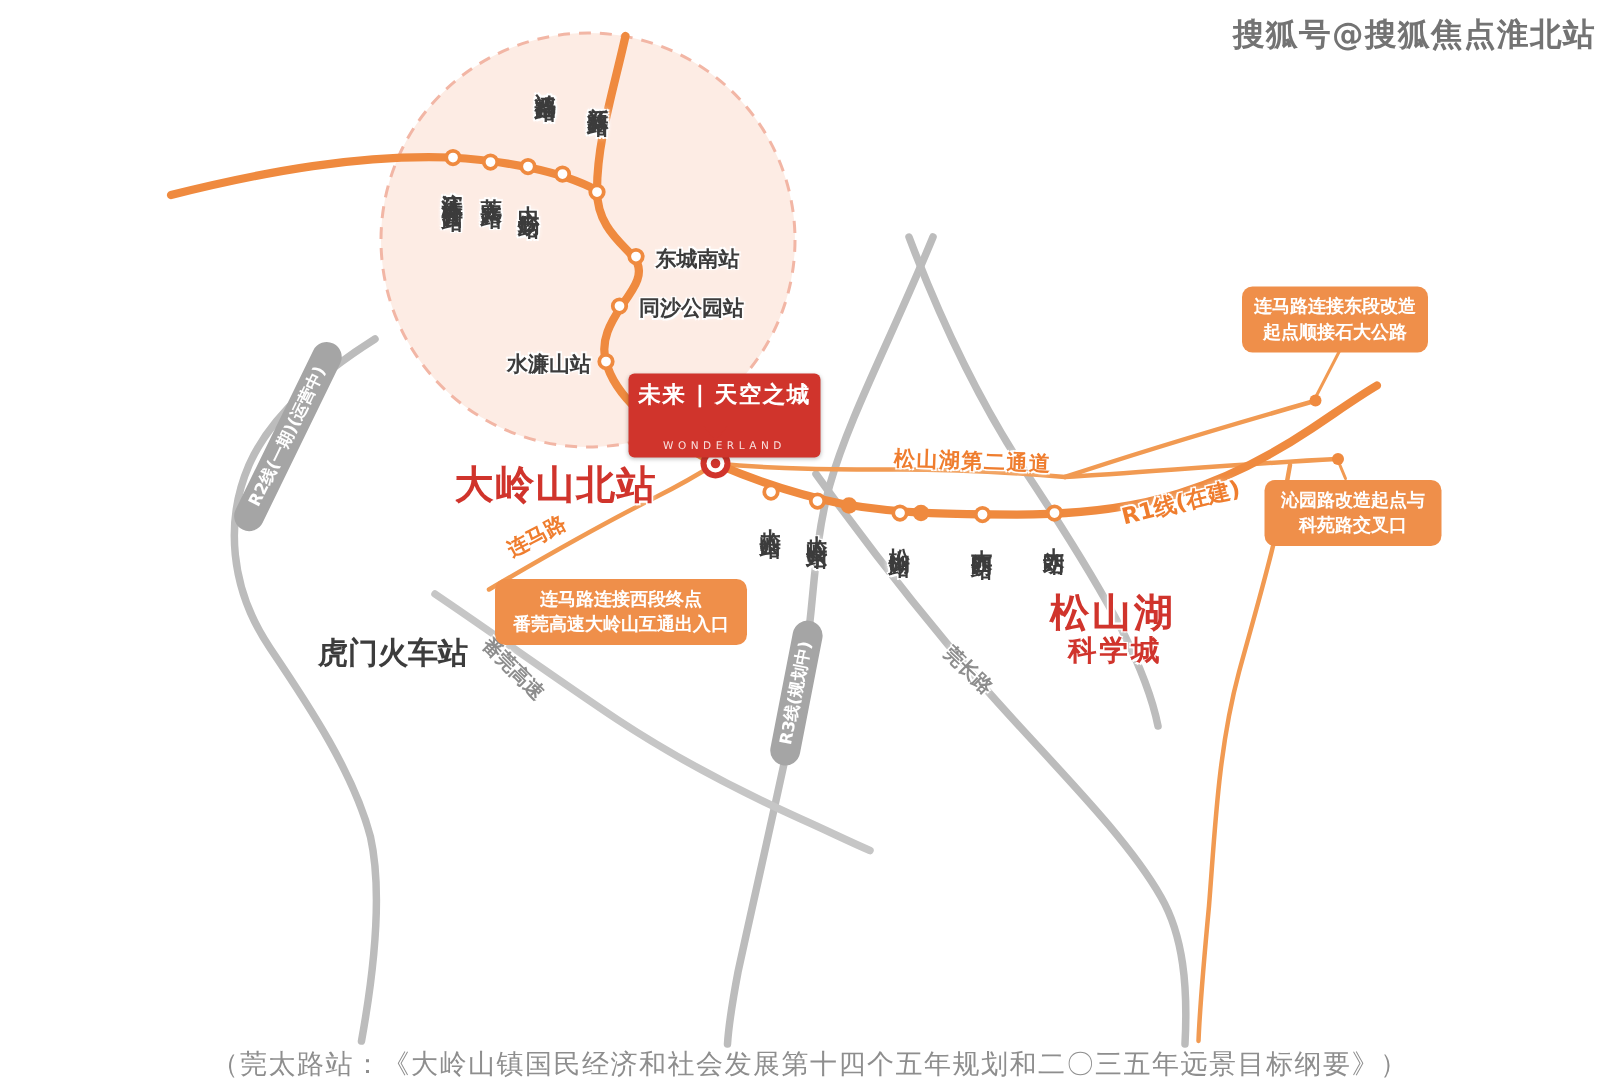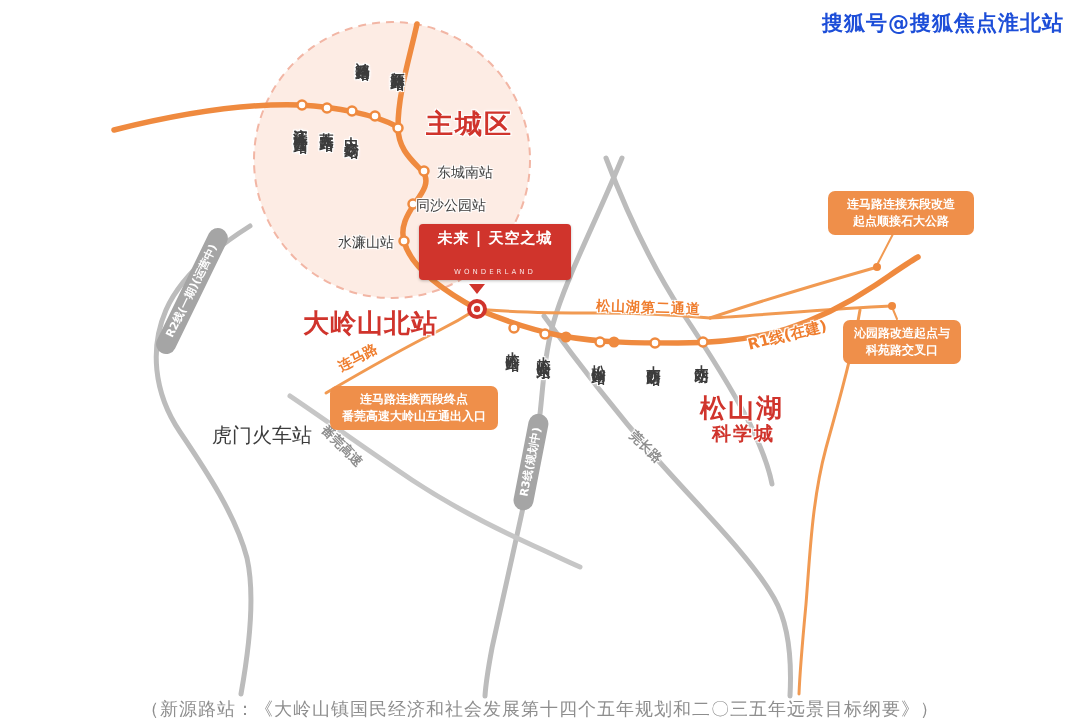--- a/index.html
+++ b/index.html
@@ -3,39 +3,39 @@
 <meta charset="utf-8">
 <style>
   * { margin:0; padding:0; box-sizing:border-box; }
   html,body { background:#ffffff; }
   body { font-family:"DejaVu Sans","Liberation Sans",sans-serif; }
   #stage { position:relative; width:1080px; height:722px; background:#fff; overflow:hidden; }
   #map-svg { position:absolute; left:0; top:0; }
   .vlabel { position:absolute; writing-mode:vertical-rl; text-orientation:upright; font-size:14px;
             font-weight:700; color:#3c3c3c; line-height:1; letter-spacing:2px;
             text-shadow:-1px -1px 0 #fff,1px -1px 0 #fff,-1px 1px 0 #fff,1px 1px 0 #fff,0 0 4px #fff; }
-  .hlabel { position:absolute; font-size:14px; font-weight:400; color:#3c3c3c; white-space:nowrap;
+  .hlabel { position:absolute; font-size:14px; font-weight:700; color:#3c3c3c; white-space:nowrap;
             text-shadow:-1px -1px 0 #fff,1px -1px 0 #fff,-1px 1px 0 #fff,1px 1px 0 #fff,0 0 4px #fff; }
   .red    { position:absolute; color:#d0342c; font-weight:700; white-space:nowrap;
             text-shadow:-1px -1px 0 #fff,1px -1px 0 #fff,-1px 1px 0 #fff,1px 1px 0 #fff,0 0 4px #fff; }
   .orange-label { position:absolute; color:#ef7d2e; font-weight:700; white-space:nowrap;
             text-shadow:-1px -1px 0 #fff,1px -1px 0 #fff,-1px 1px 0 #fff,1px 1px 0 #fff,0 0 4px #fff; }
   .gray-road-label { position:absolute; color:#8d8d8d; font-weight:700; font-size:13px; white-space:nowrap;
             text-shadow:-1px -1px 0 #fff,1px -1px 0 #fff,-1px 1px 0 #fff,1px 1px 0 #fff,0 0 5px #fff; }
   .capsule { position:absolute; background:#a5a5a5; color:#fff; font-size:11px; font-weight:700;
              text-align:center; border-radius:12px; padding:4px 6px; white-space:nowrap; line-height:1.1; }
   .callout { position:absolute; background:#ef8f4a; color:#fff; font-size:12px; line-height:17px;
              text-align:center; border-radius:7px; padding:5px 6px; font-weight:700; }
   .badge   { position:absolute; background:#d0342c; color:#fff; text-align:center; border-radius:4px;
              padding:5px 4px 4px; box-shadow:0 1px 3px rgba(0,0,0,0.25); }
   .badge .t { font-size:15px; font-weight:700; letter-spacing:1px; white-space:nowrap; }
   .badge .s { font-size:7px; letter-spacing:3px; color:rgba(255,255,255,0.85); margin-top:20px; }
   .pointer { position:absolute; width:0; height:0; border-left:8px solid transparent;
              border-right:8px solid transparent; border-top:10px solid #d0342c; }
-  .wm { position:absolute; font-size:21px; font-weight:700; color:#1d4ed8; letter-spacing:1px; white-space:nowrap; }
+  .wm { position:absolute; font-size:21px; font-weight:700; color:#737373; letter-spacing:1px; white-space:nowrap; }
   .source { position:absolute; left:0; width:100%; text-align:center; font-size:18px; color:#8e8e8e; letter-spacing:1px; }
 </style>
 </head>
 <body>
 
 <div id="stage">
 
   <svg id="map-svg" width="1080" height="722" viewBox="0 0 1080 722">
 
     <circle cx="392" cy="160" r="138" fill="#fdece4" stroke="#f2b6a5" stroke-width="2" stroke-dasharray="8 6"></circle>
@@ -89,65 +89,64 @@
 
     <g>
       <circle cx="477" cy="309" r="10" fill="#d0342c"></circle>
       <circle cx="477" cy="309" r="6" fill="#ffffff"></circle>
       <circle cx="477" cy="309" r="3.2" fill="#d0342c"></circle>
     </g>
   </svg>
 
   <div class="wm" style="right:16px;top:9px">搜狐号@搜狐焦点淮北站</div>
 
-  <div class="red" style="left:426px;top:106px;font-size:27px;letter-spacing:2px">主城区</div>
   <div class="red" style="left:700px;top:391px;font-size:26px;letter-spacing:2px">松山湖</div>
   <div class="red" style="left:712px;top:421px;font-size:19px;letter-spacing:2px">科学城</div>
   <div class="hlabel" style="left:212px;top:422px;font-size:20px">虎门火车站</div>
 
   <div class="vlabel" style="left:356px;top:50px">鸿福路站</div>
   <div class="vlabel" style="left:391px;top:60px">新源路站</div>
   <div class="vlabel" style="left:294px;top:117px">滨江体育公园站</div>
   <div class="vlabel" style="left:320px;top:121px">莞太路站</div>
   <div class="vlabel" style="left:345px;top:126px">中心广场站</div>
 
   <div class="hlabel" style="left:437px;top:164px">东城南站</div>
-  <div class="hlabel" style="left:416px;top:197px">同沙公园站</div>
+  <div class="hlabel" style="left:426px;top:197px">同沙公园站</div>
   <div class="hlabel" style="left:338px;top:234px">水濂山站</div>
 
   <div class="vlabel" style="left:506px;top:341px">大岭山站</div>
   <div class="vlabel" style="left:537px;top:346px">大岭山东站</div>
   <div class="vlabel" style="left:592px;top:354px">松山湖站</div>
   <div class="vlabel" style="left:647px;top:355px">大朗西站</div>
   <div class="vlabel" style="left:695px;top:354px">大朗站</div>
 
   <div class="capsule" style="left:123px;top:281px;width:138px;transform:rotate(-64deg)">R2线(一期)(运营中)</div>
   <div class="capsule" style="left:482px;top:452px;width:98px;transform:rotate(-79deg)">R3线(规划中)</div>
   <div class="orange-label" style="left:747px;top:326px;font-size:15px;transform:rotate(-14deg)">R1线(在建)</div>
 
   <div class="orange-label" style="left:596px;top:299px;font-size:14px;letter-spacing:1px;transform:rotate(2deg)">松山湖第二通道</div>
   <div class="orange-label" style="left:337px;top:349px;font-size:14px;transform:rotate(-28deg)">连马路</div>
   <div class="gray-road-label" style="left:316px;top:437px;transform:rotate(45deg)">番莞高速</div>
   <div class="gray-road-label" style="left:626px;top:438px;transform:rotate(44deg)">莞长路</div>
 
-  <div class="badge" style="left:419px;top:224px;width:152px">
+  <div class="badge" style="left:419px;top:249px;width:128px">
     <div class="t">未来 | 天空之城</div>
     <div class="s">WONDERLAND</div>
   </div>
   <div class="pointer" style="left:469px;top:284px"></div>
   <div class="red" style="left:303px;top:306px;font-size:26px;letter-spacing:1px">大岭山北站</div>
 
-  <div class="callout" style="left:828px;top:191px;width:146px">
+  <div class="callout" style="left:828px;top:191px;width:124px">
     <div>连马路连接东段改造</div>
     <div>起点顺接石大公路</div>
   </div>
   <div class="callout" style="left:843px;top:320px;width:118px">
     <div>沁园路改造起点与</div>
     <div>科苑路交叉口</div>
   </div>
   <div class="callout" style="left:330px;top:386px;width:168px">
     <div>连马路连接西段终点</div>
     <div>番莞高速大岭山互通出入口</div>
   </div>
 
-  <div class="source" style="top:697px">（新源路站：《大岭山镇国民经济和社会发展第十四个五年规划和二〇三五年远景目标纲要》）</div>
+  <div class="source" style="top:697px">（莞太路站：《大岭山镇国民经济和社会发展第十四个五年规划和二〇三五年远景目标纲要》）</div>
 
 </div>
 
 </body></html>

